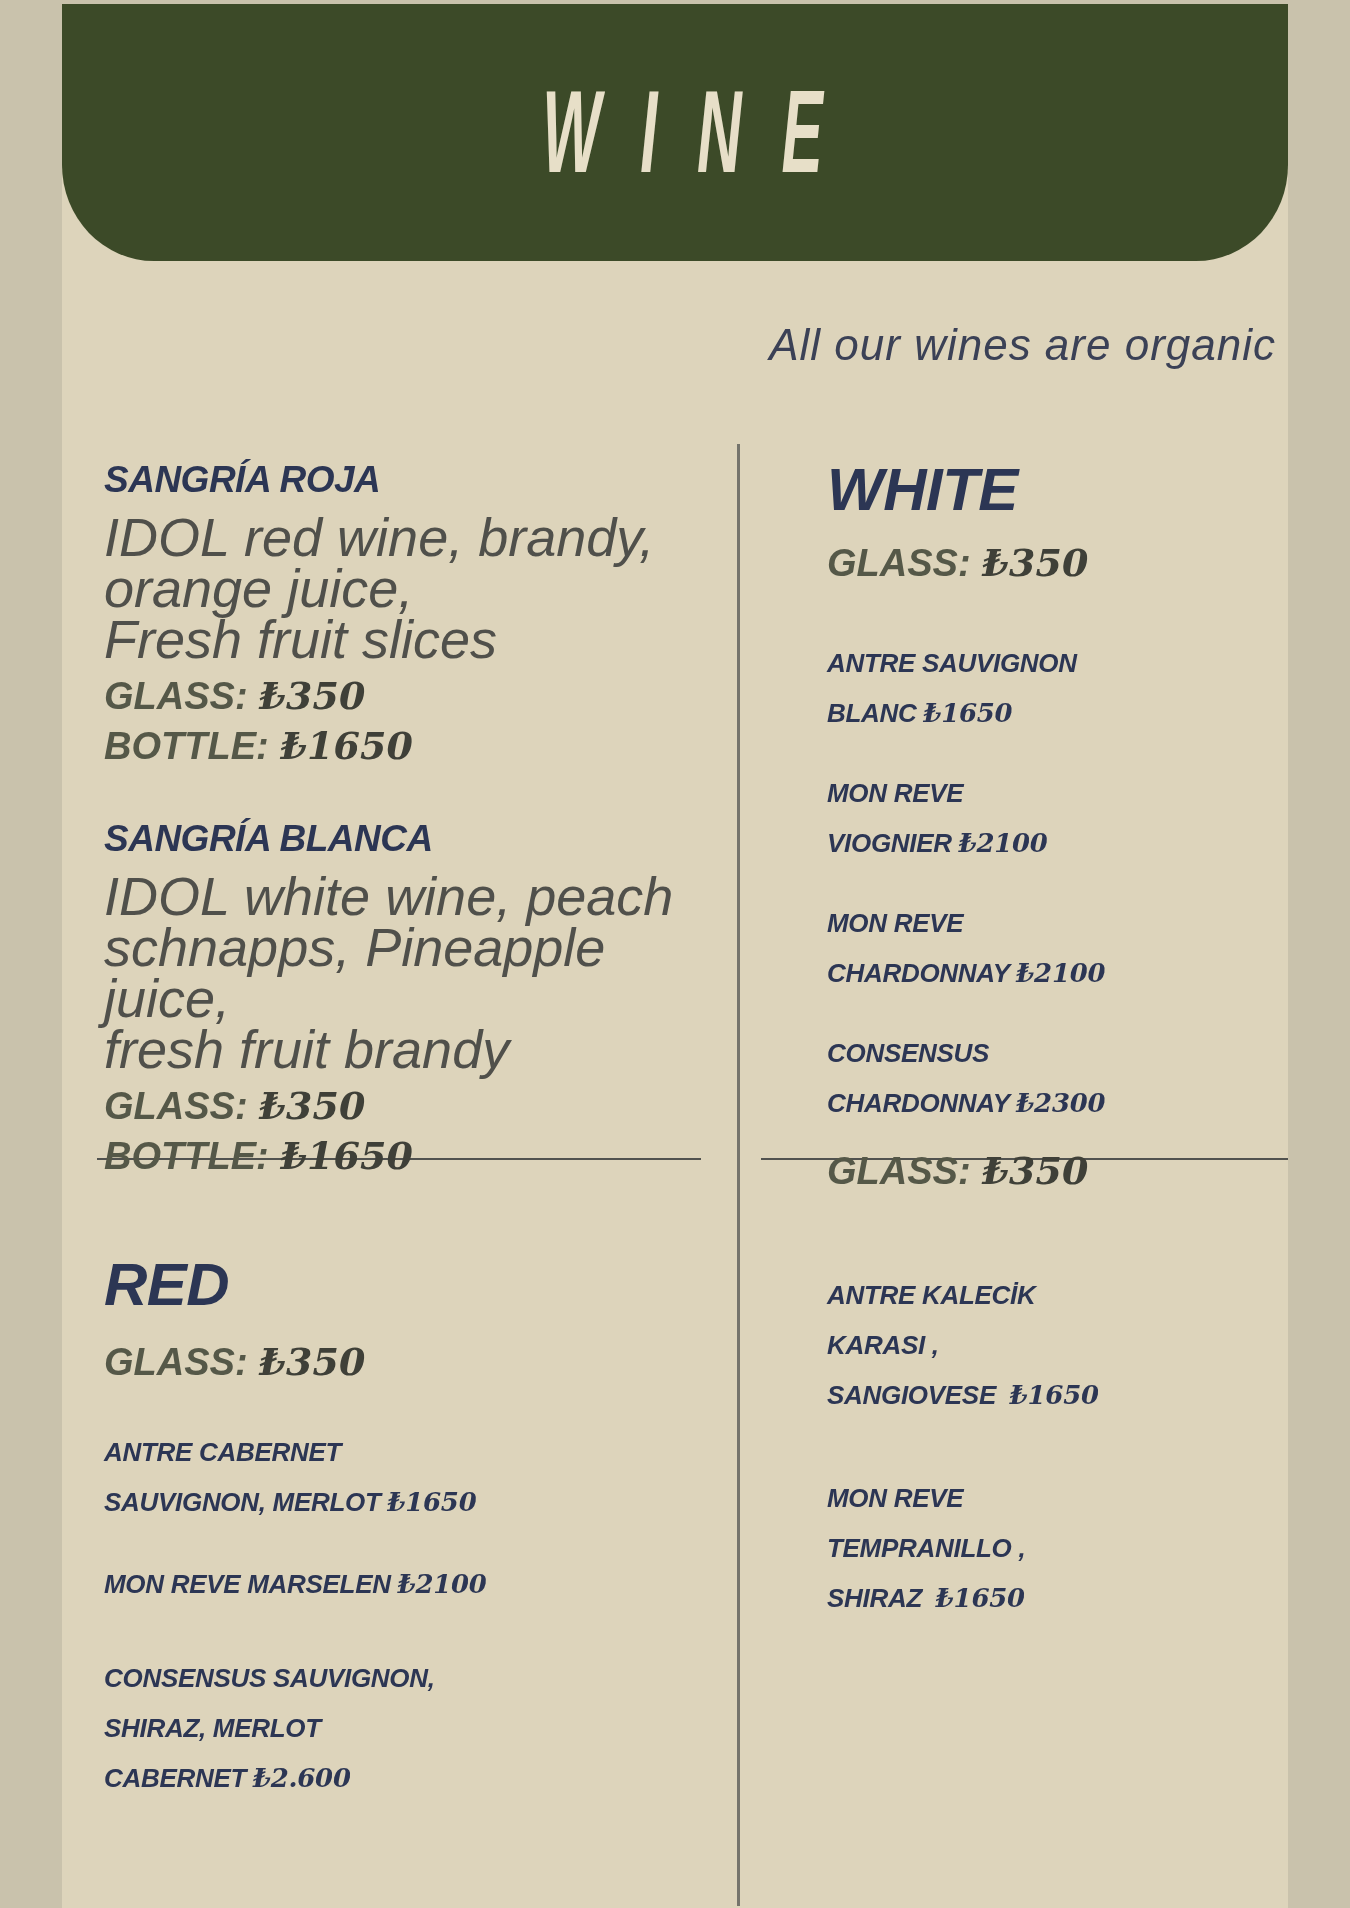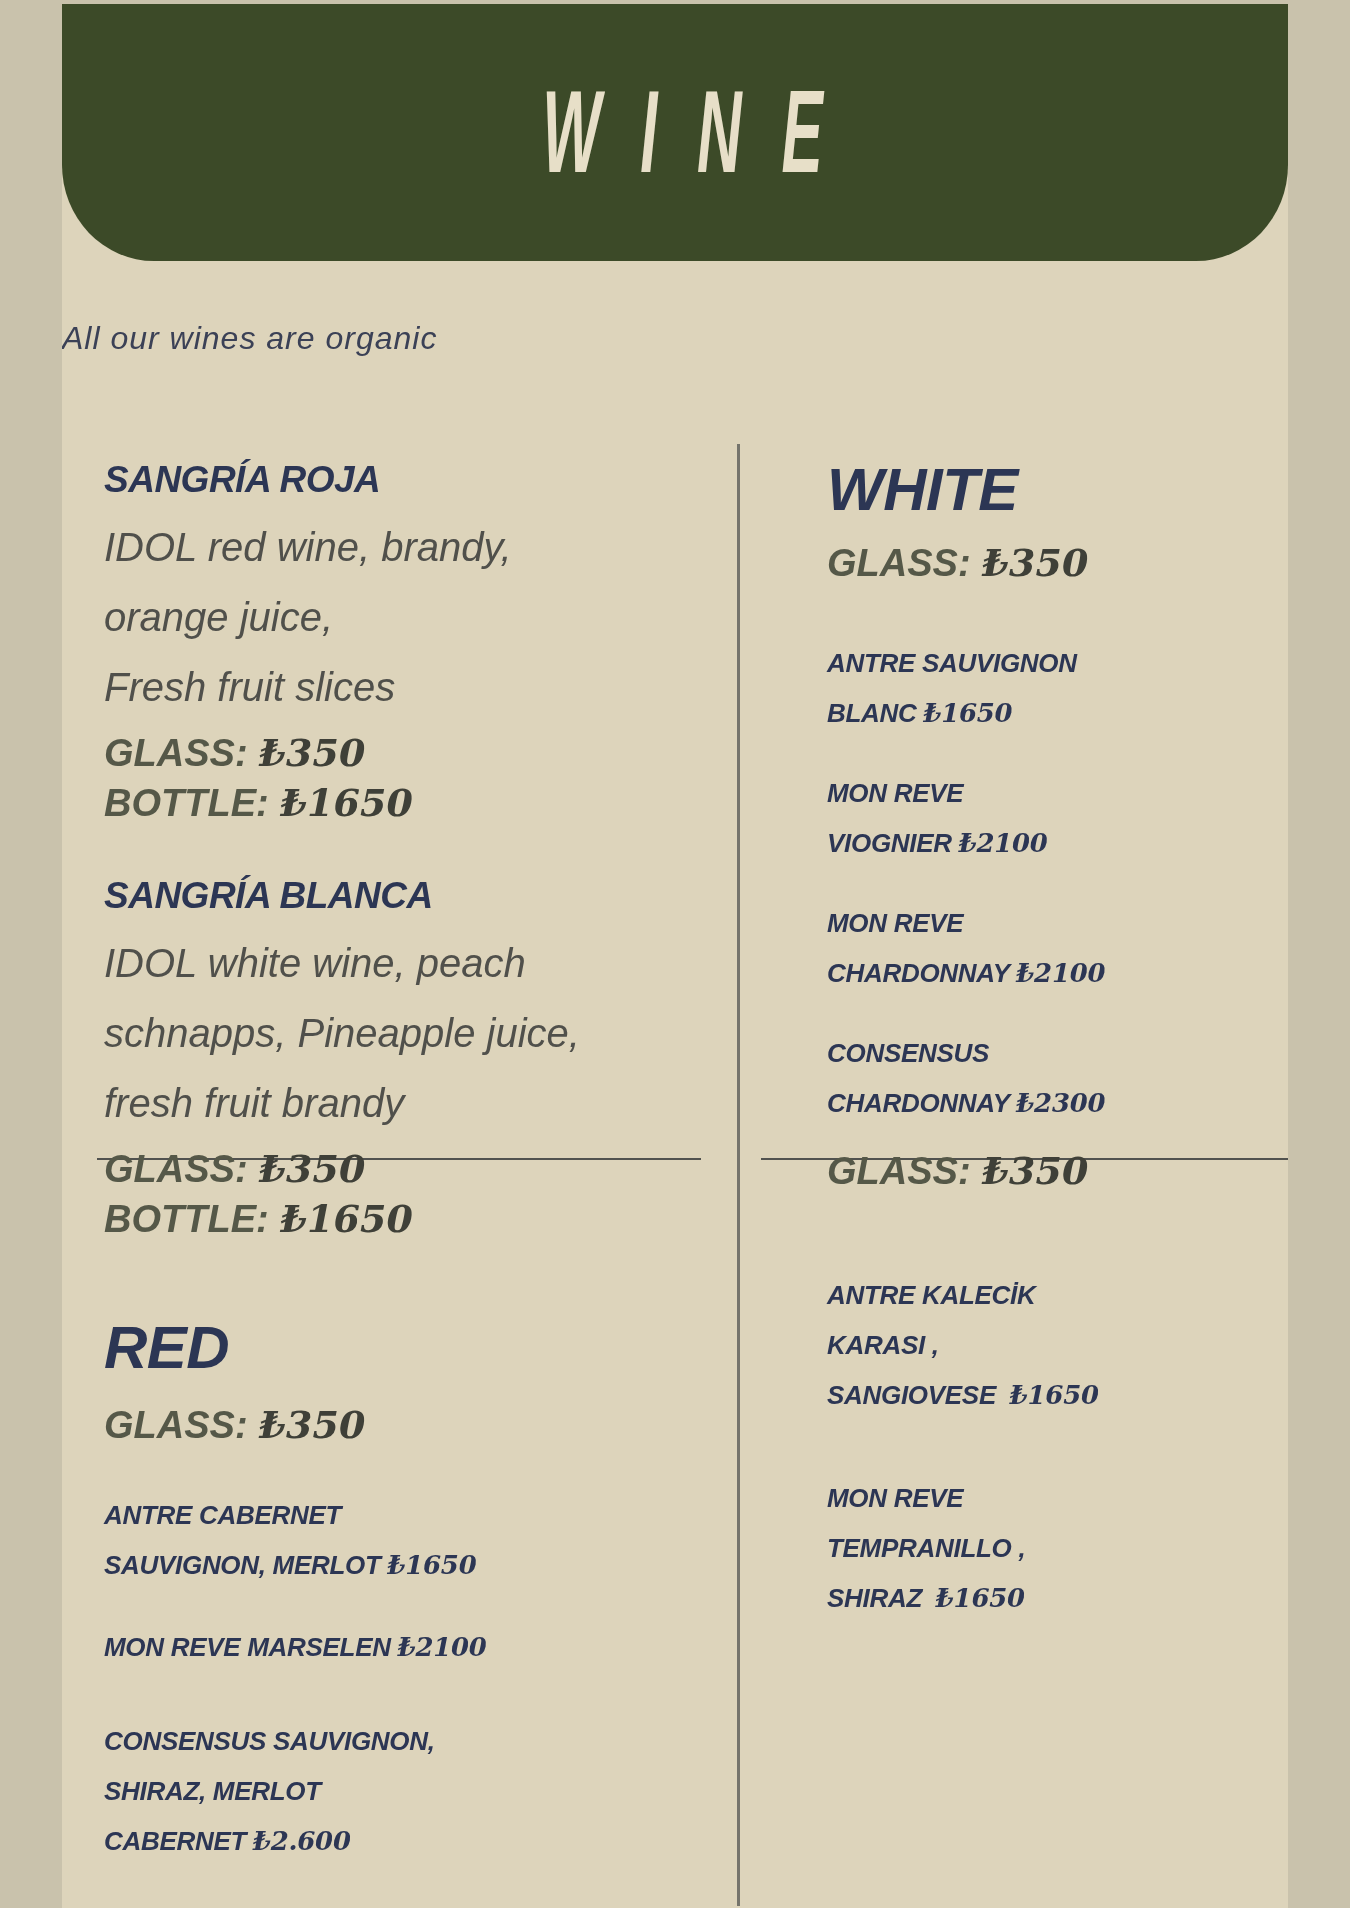--- a/index.html
+++ b/index.html
@@ -45,23 +45,23 @@
     color: var(--title-cream);
     letter-spacing: 55px;
     margin-right: -55px; 
     transform: scale(0.72, 1.35);
     white-space: nowrap;
   }
 
   
   .subtitle {
     position: absolute;
-    top: 316px; left: 0; right: 4px;
-    text-align: left;
-    font-size: 32px;
+    top: 316px; left: 0; right: 12px;
+    text-align: right;
+    font-size: 44px;
     font-weight: 400;
     letter-spacing: 1px;
     color: #3b4156;
   }
 
   
   .vdiv {
     position: absolute;
     left: 675px; top: 440px;
     width: 3px; height: 1462px;
@@ -85,22 +85,22 @@
   .s-title {
     font-size: 37px;
     font-weight: 700;
     line-height: 48px;
     letter-spacing: -0.5px;
     color: var(--navy);
     margin-top: 12px;
   }
   .sangria + .sangria .s-title { margin-top: 44px; }
   .desc {
-    font-size: 40px;
-    line-height: 70px;
+    font-size: 54px;
+    line-height: 51px;
     color: var(--desc-gray);
     white-space: pre-line;
     margin: 8px 0 6px;
   }
   .price-line {
     font-size: 38px;
     font-weight: 700;
     line-height: 50px;
     color: var(--label-gray);
   }

